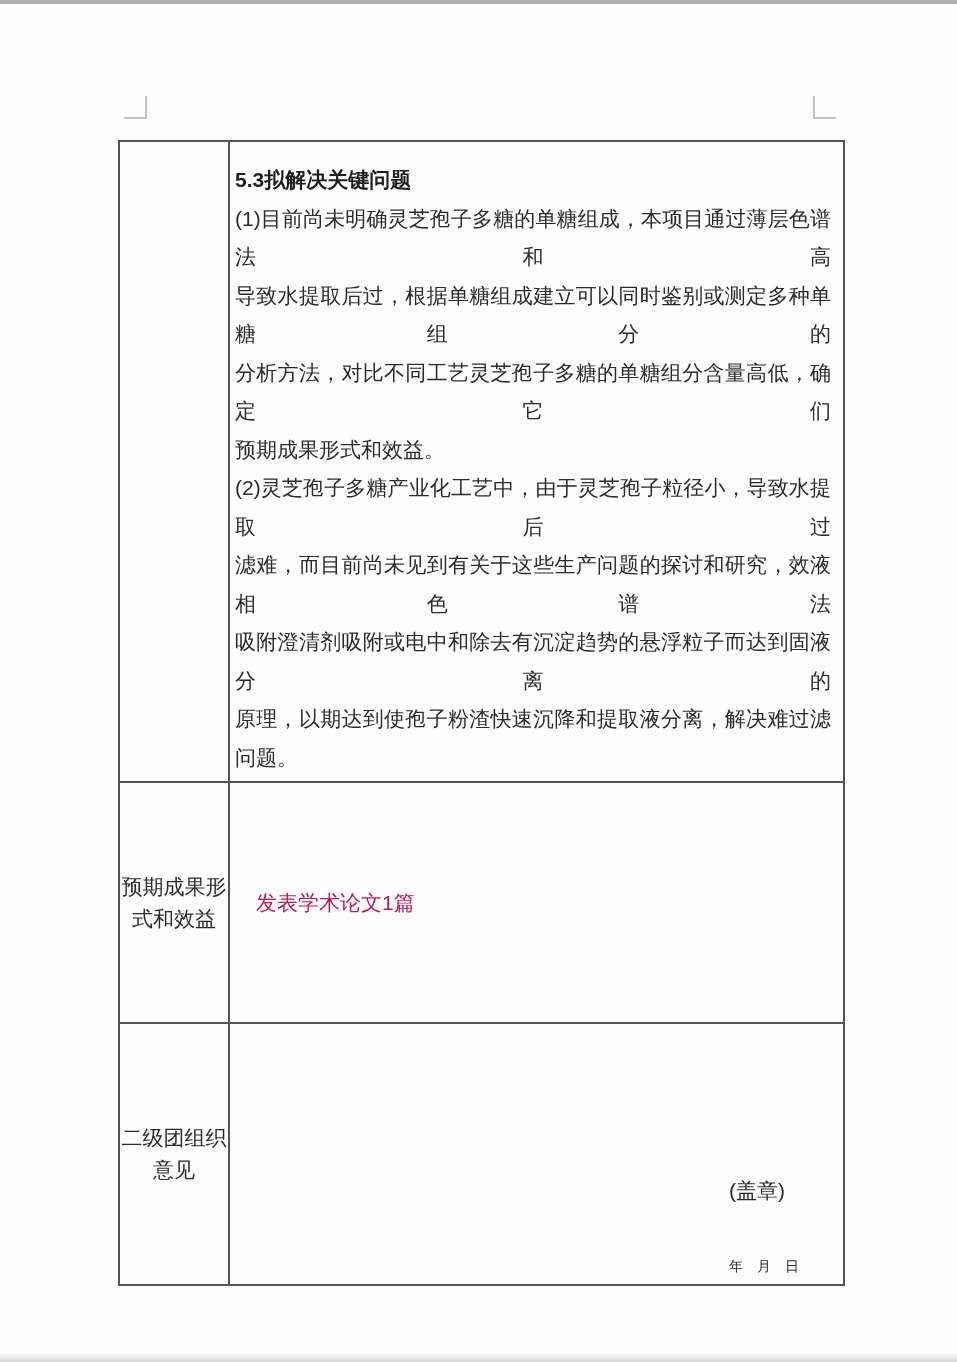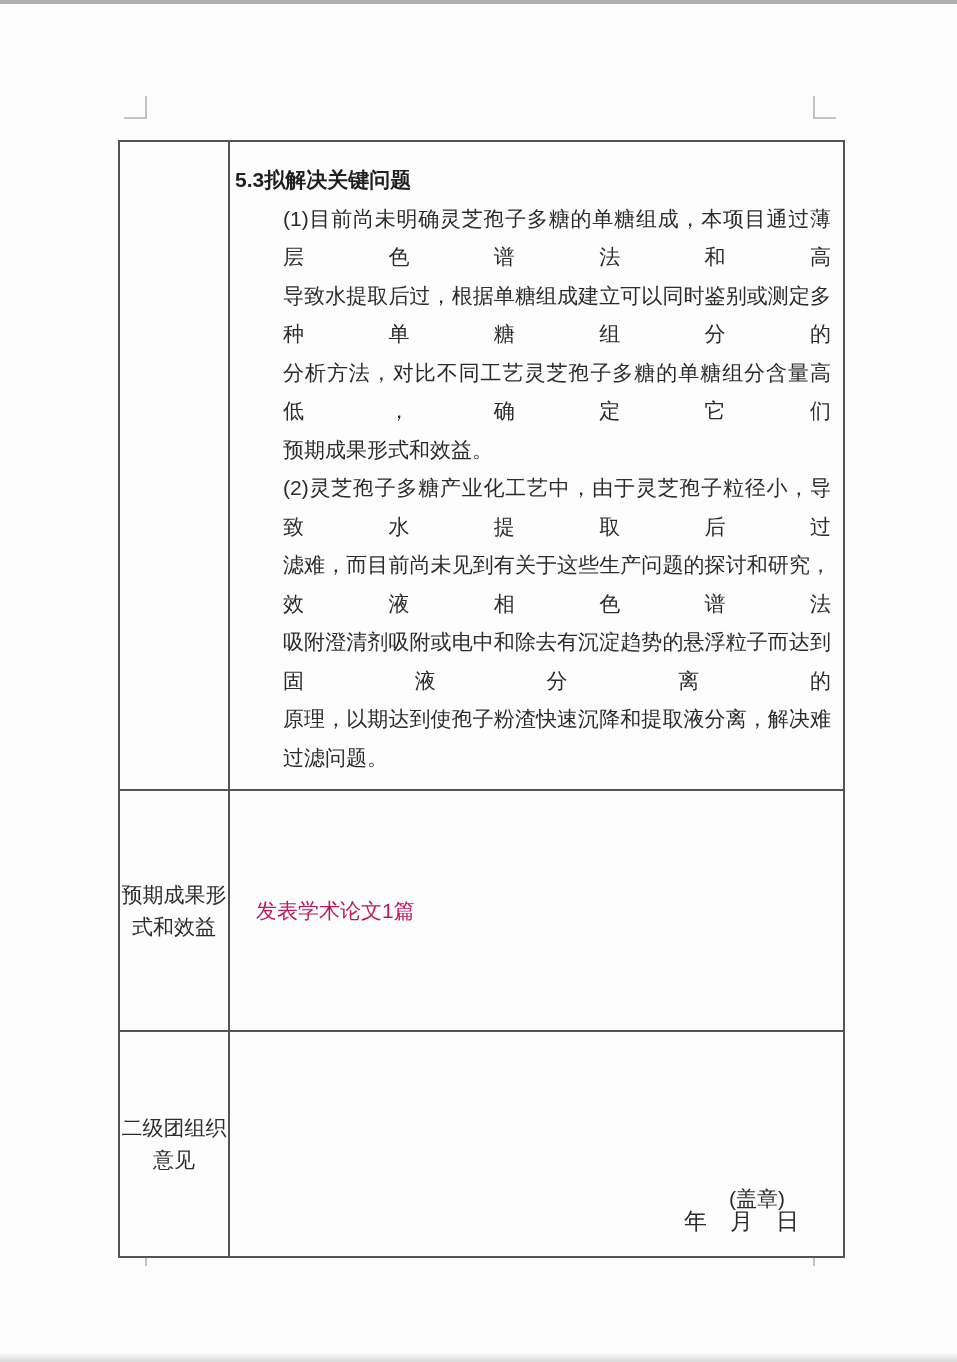--- a/index.html
+++ b/index.html
@@ -55,35 +55,34 @@
   td.hdr {
     text-align: center;
     font-size: 21px;
     line-height: 32px;
     padding: 0 11px;
     color: #2b2b2b;
     margin-left: 24px;
   }
   tr.r1 td.content {
     vertical-align: top;
-    padding: 19px 12px 12px 5px;
+    padding: 19px 12px 4px 5px;
   }
   .sec-title {
     font-size: 21px;
     line-height: 38.5px;
     font-weight: bold;
     color: #1f1f1f;
   }
   .tline {
     font-size: 21px;
     line-height: 38.5px;
     text-align: justify;
     text-align-last: justify;
     color: #2b2b2b;
-    margin-left: 48px;
   }
   .tline.last {
     text-align-last: left;
   }
   tr.r2 .result {
     font-size: 21px;
     padding-left: 26px;
     color: #be185d;
   }
   tr.r3 td.content {
@@ -93,22 +92,22 @@
     position: absolute;
     right: 58px;
     top: 153px;
     font-size: 21px;
     color: #2b2b2b;
     margin-left: 13px;
   }
   .date {
     position: absolute;
     right: 44px;
-    bottom: 19px;
-    font-size: 23px;
+    bottom: 8px;
+    font-size: 14px;
     color: #2b2b2b;
   }
 </style>
 </head>
 <body>
 
 <div class="edge-top"></div>
 <div class="edge-bottom"></div>
 
 <div class="crop tl"></div>
@@ -139,21 +138,21 @@
             <div class="tline last">原理，以期达到使孢子粉渣快速沉降和提取液分离，解决难过滤问题。</div>
           </div>
     </td>
   </tr>
   <tr class="r2" style="height:241px">
     <td class="hdr">预期成果形式和效益</td>
     <td class="content">
       <div class="result">发表学术论文1篇</div>
     </td>
   </tr>
-  <tr class="r3" style="height:226px">
+  <tr class="r3" style="height:262px">
     <td class="hdr">二级团组织意见</td>
     <td class="content">
       <div class="stamp">(盖章)</div>
       <div class="date">年　月　日</div>
     </td>
   </tr>
 </tbody>
   </table>
 
 </body></html>

